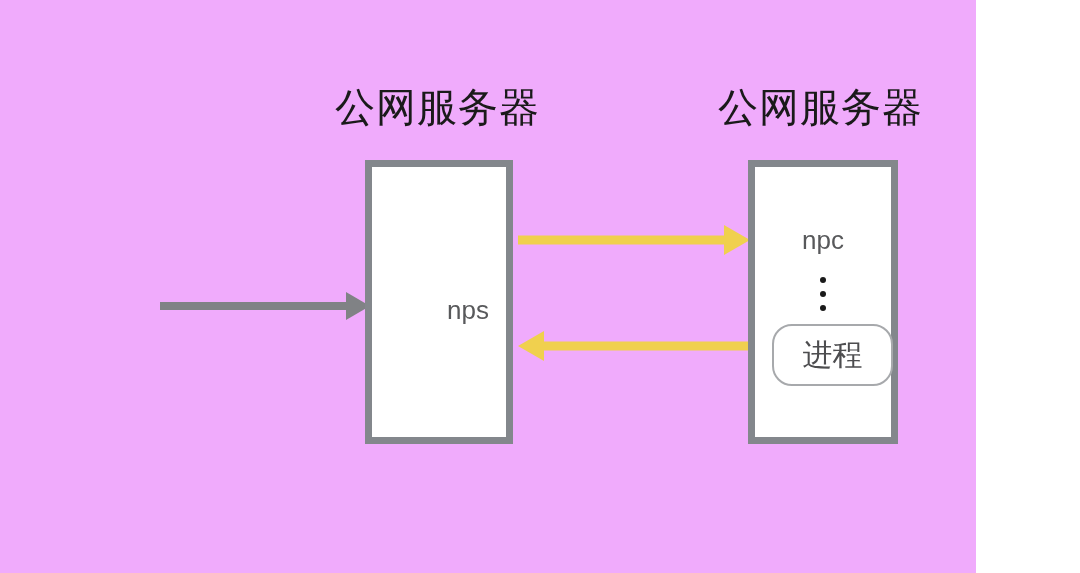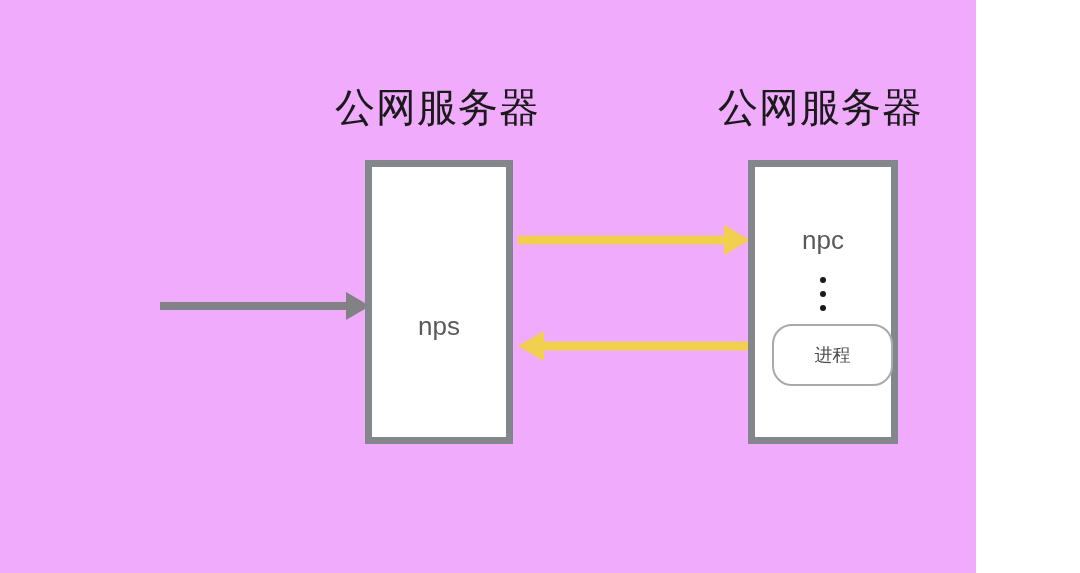--- a/index.html
+++ b/index.html
@@ -53,21 +53,21 @@
 
   .box-label {
     position: absolute;
     left: 0;
     width: 100%;
     text-align: center;
     font-size: 26px;
     color: #58595b;
     font-weight: 400;
   }
-  #label-nps { top: 144px; }
+  #label-nps { top: 128px; padding-left: 29px; }
   #label-npc { top: 58px; }
 
   
   #ellipsis {
     position: absolute;
     left: 0;
     width: 100%;
     top: 110px;
     display: flex;
     flex-direction: column;
@@ -90,21 +90,21 @@
     height: 62px;
     border: 2px solid #a7a9ac;
     border-radius: 20px;
     background: #ffffff;
     display: flex;
     align-items: center;
     justify-content: center;
     box-sizing: border-box;
   }
   #process-label {
-    font-size: 18px;
+    font-size: 30px;
     color: #4d4d4f;
     font-family: "DejaVu Sans", "Liberation Sans", sans-serif;
   }
 
   
   #globe {
     position: absolute;
     left: 44px;
     top: 247px;
     width: 116px;

